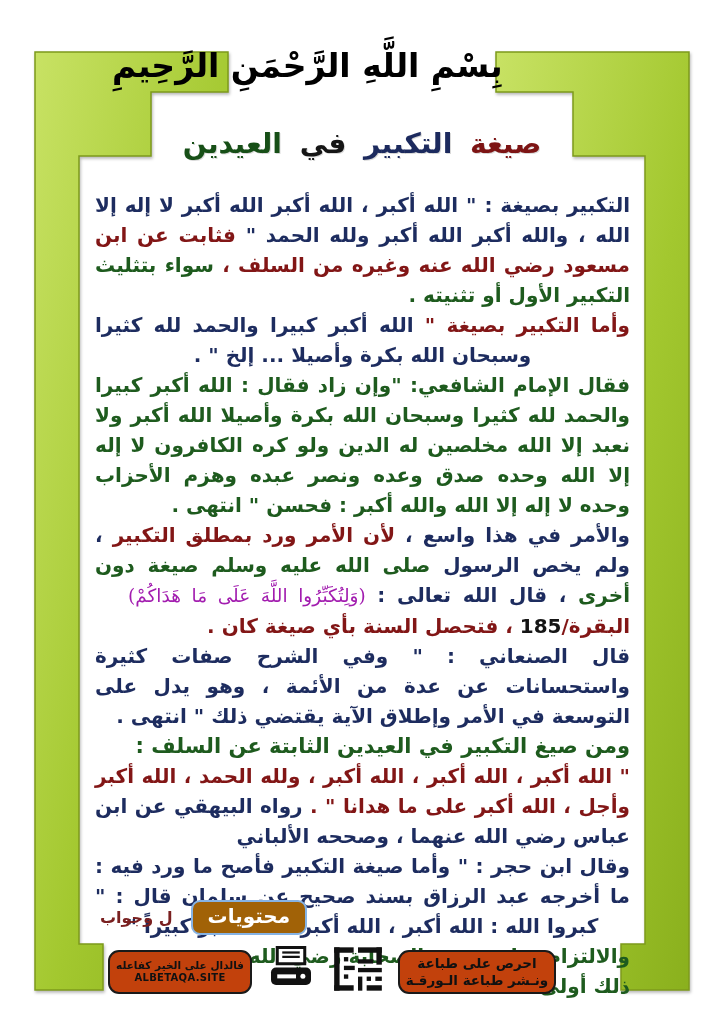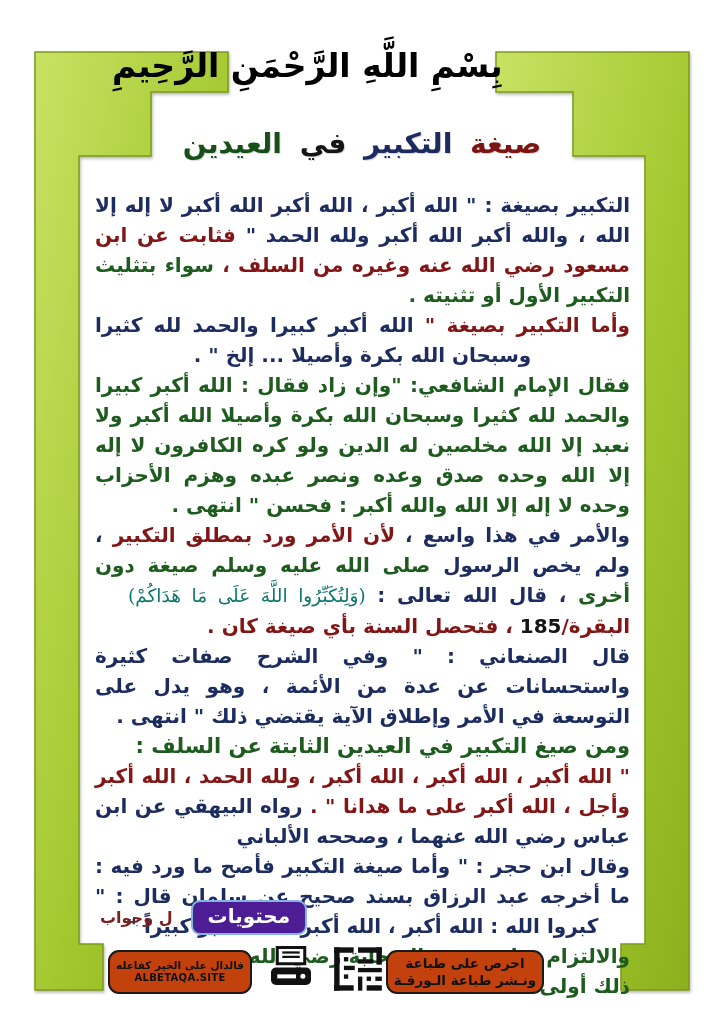--- a/index.html
+++ b/index.html
@@ -31,45 +31,45 @@
   }
   .para{margin:0;padding:0;}
   .align-right  {text-align:justify;text-align-last:right;}
   .align-center {text-align:justify;text-align-last:center;}
   .align-heading{text-align:right;font-size:21px;}
   .align-end    {text-align:right;padding-left:26px;}
   .c-navy  {color:#1d2c5f;}
   .c-maroon{color:#821616;}
   .c-green {color:#1e5b1e;}
   .c-black {color:#151515;}
-  .c-quran {color:#0f766e;font-family:"DejaVu Serif",serif;font-weight:normal;font-size:18.5px;margin-left:33px;}
+  .c-quran {color:#a21caf;font-family:"DejaVu Serif",serif;font-weight:normal;font-size:18.5px;margin-left:33px;}
   
   .title .c-navy{color:#1c2a5e;}
   .title .c-maroon{color:#7d1414;}
   .title .c-green{color:#174f17;}
   
   .wm-row{
     position:absolute;left:100px;top:897px;height:40px;
     display:flex;align-items:center;gap:18px;direction:ltr;
   }
   .wm-text{color:#7a2020;font-size:16px;font-weight:bold;direction:rtl;}
   .wm-badge{
-    background:#4c1d95;border:2px solid #86b3e4;border-radius:9px;
+    background:#a16207;border:2px solid #86b3e4;border-radius:9px;
     color:#ffffff;font-size:20px;font-weight:bold;
     padding:2px 15px 5px 15px;line-height:1.2;direction:rtl;cursor:pointer;
   }
   
   .footer{position:absolute;left:0;top:948px;width:724px;height:48px;}
   .fbox{
     position:absolute;top:2px;height:40px;border:2.5px solid #1a1a1a;border-radius:11px;
     background:#c2410c;display:flex;flex-direction:column;align-items:center;justify-content:center;
     direction:rtl;color:#111;
   }
   .left-box{left:108px;width:140px;}
-  .right-box{left:386px;width:154px;}
+  .right-box{left:398px;width:154px;}
   .fline{line-height:1.25;font-weight:bold;white-space:nowrap;}
   .fline.small{font-size:10.5px;}
   .fline.big{font-size:10px;letter-spacing:.3px;direction:ltr;}
   .fline.ar{font-size:13.5px;}
   .printer{position:absolute;left:266px;top:-4px;width:50px;height:52px;}
   .logo{position:absolute;left:332px;top:-6px;width:52px;height:54px;}
 </style>
 </head>
 <body>
 

